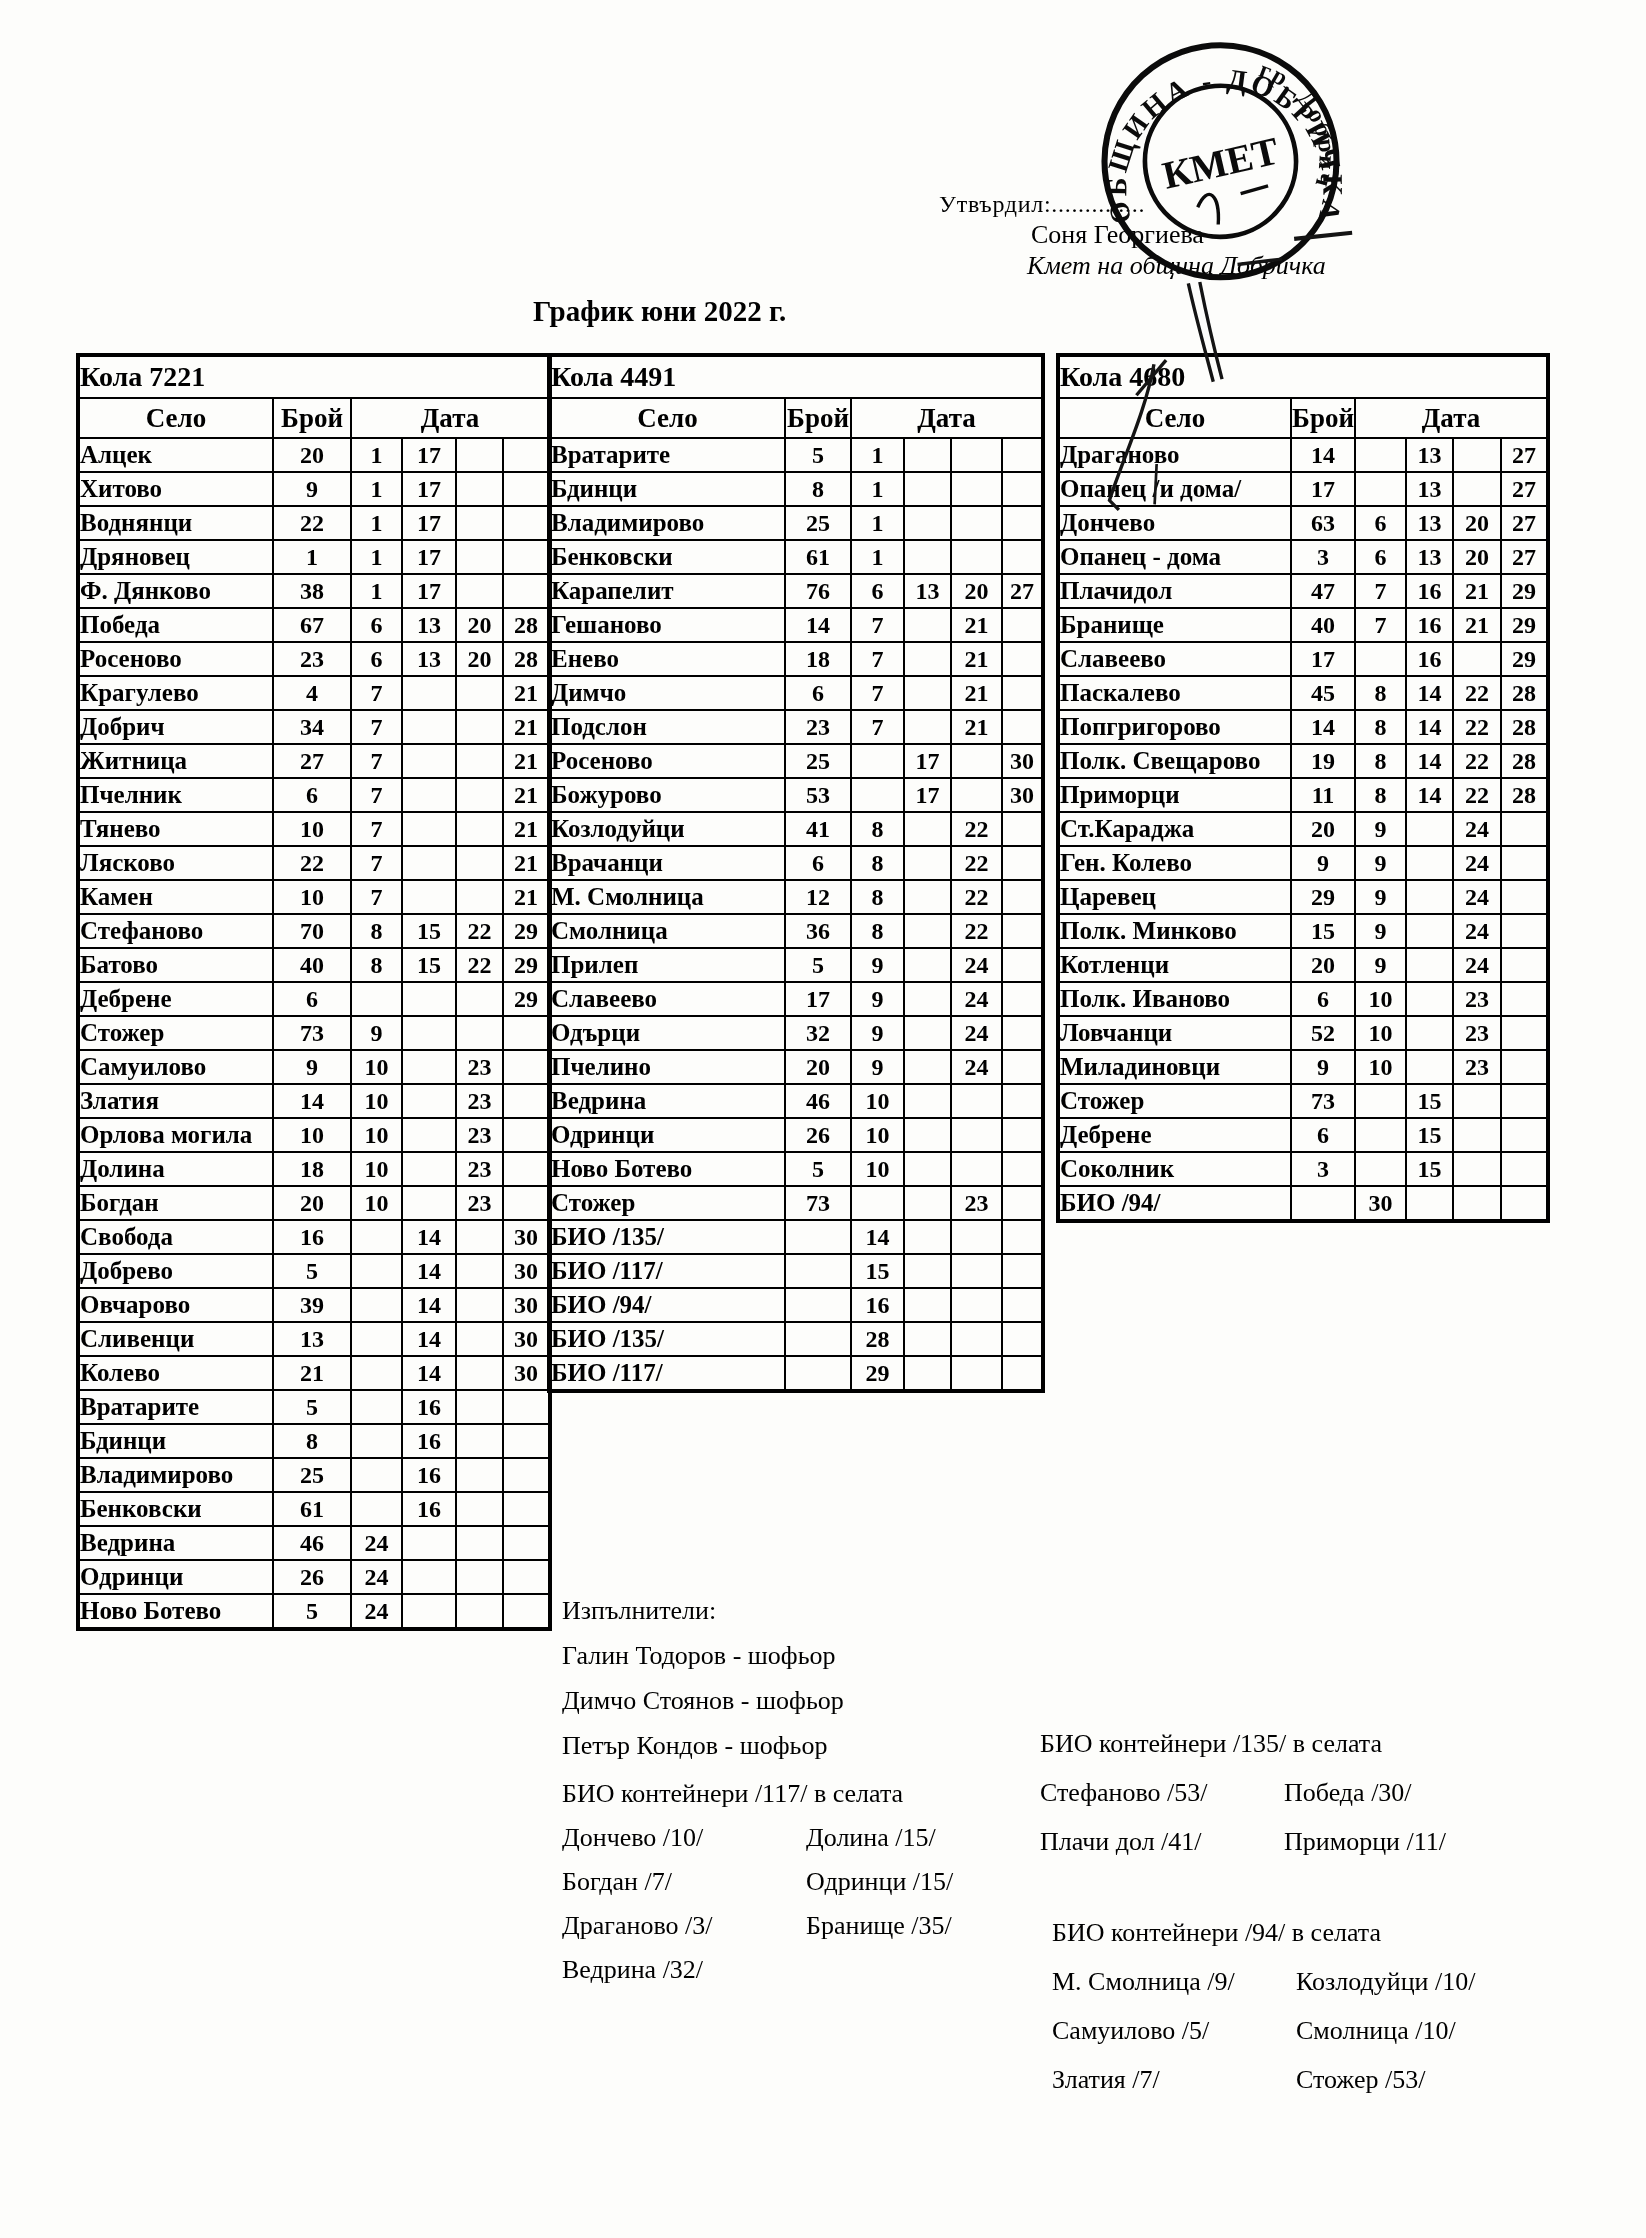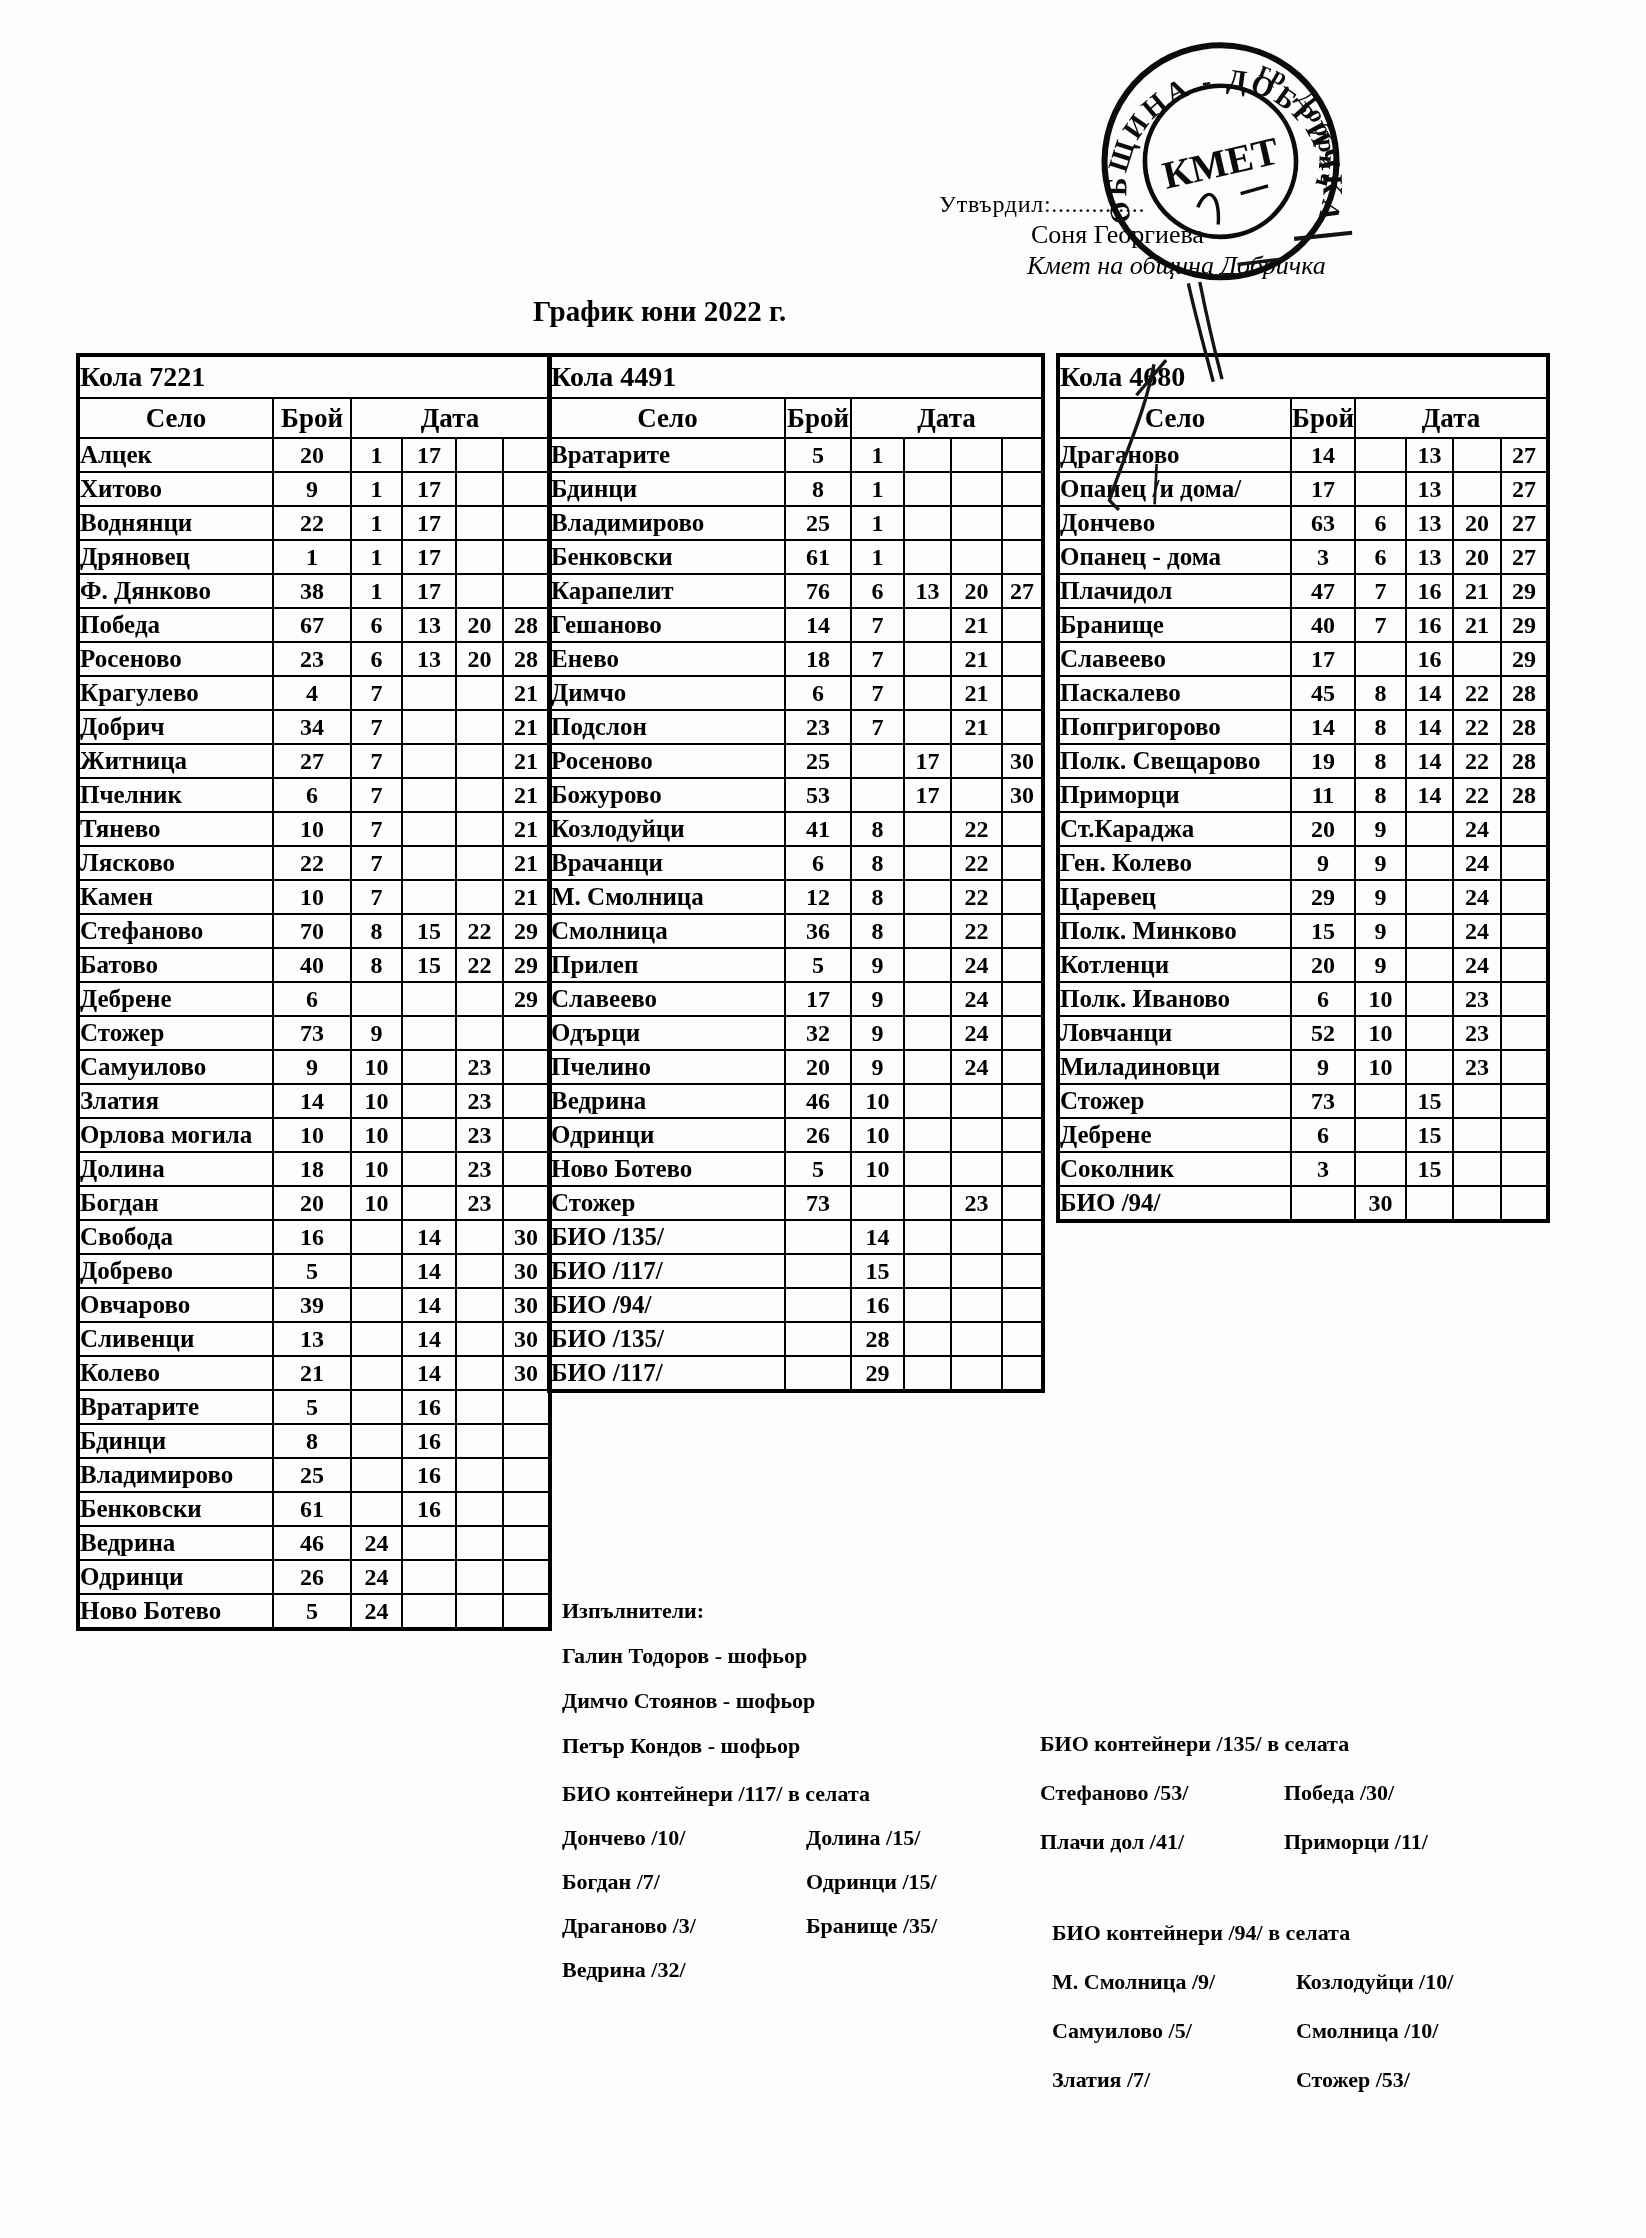--- a/index.html
+++ b/index.html
@@ -18,21 +18,21 @@
     font-size:29px;font-weight:bold;white-space:nowrap;}
   
   table.sched{position:absolute;top:353px;border-collapse:collapse;table-layout:fixed;
     border:4.7px solid #000;}
   table.sched td{border:2.7px solid #000;padding:0;overflow:hidden;}
   td.tt{height:40px;font-size:28px;font-weight:bold;}
   td.hd{height:38px;text-align:center;font-size:27px;font-weight:bold;}
   td.v{height:32px;text-align:left;padding-left:6.7px;font-size:25px;font-weight:bold;white-space:nowrap;}
   td.n{height:32px;text-align:center;font-size:24px;font-weight:bold;}
   
-  .txtblock{position:absolute;font-size:22px;font-weight:bold;line-height:45px;white-space:nowrap;}
+  .txtblock{position:absolute;font-size:26px;font-weight:normal;line-height:45px;white-space:nowrap;}
   .txtblock .cols{display:flex;}
   .txtblock .c1{width:244px;}
   .pen{position:absolute;left:0;top:0;pointer-events:none;}
 </style>
 </head>
 <body>
 
 <div class="page">
 
   <div class="approval-label">Утвърдил:..............</div>

